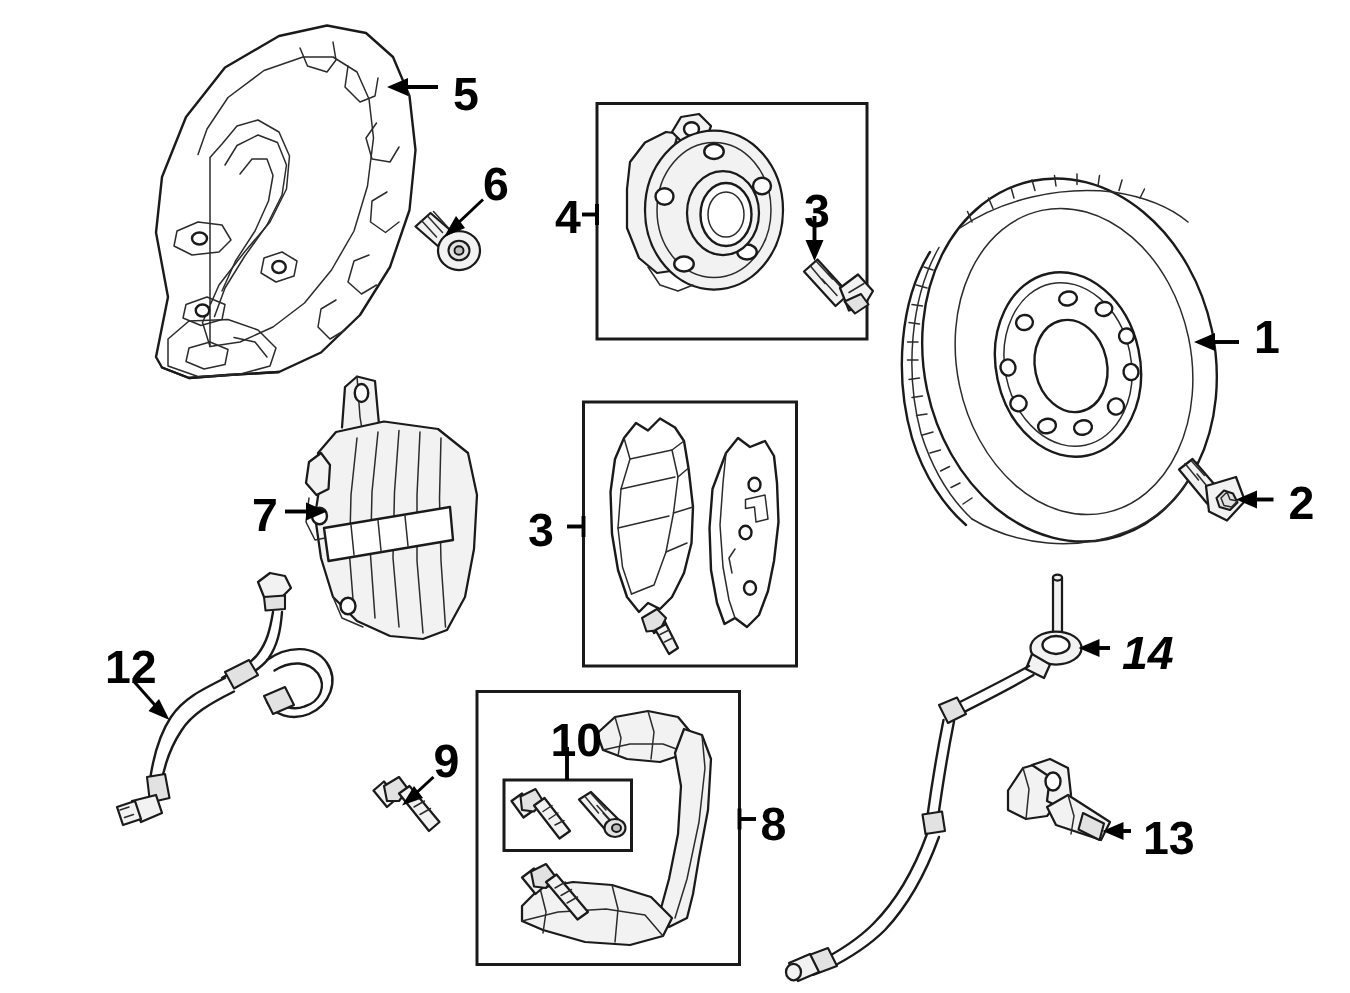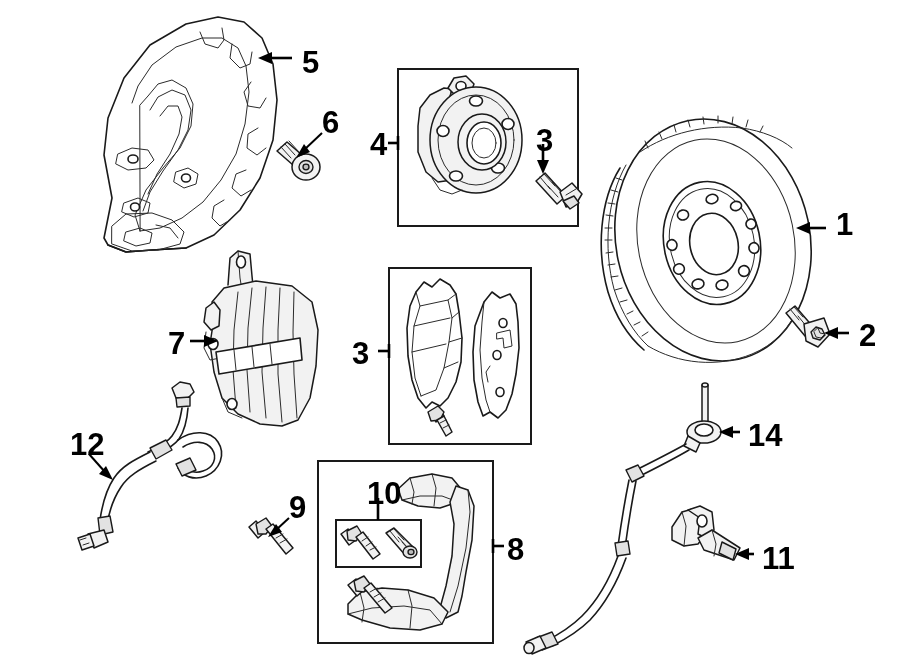--- a/index.html
+++ b/index.html
@@ -471,16 +471,16 @@
   <div class="callout-label" style="left:536px; top:125px;">3</div>
   <div class="callout-label" style="left:370px; top:129px;">4</div>
   <div class="callout-label" style="left:302px; top:47px;">5</div>
   <div class="callout-label" style="left:322px; top:107px;">6</div>
   <div class="callout-label" style="left:168px; top:328px;">7</div>
   <div class="callout-label" style="left:507px; top:534px;">8</div>
   <div class="callout-label" style="left:289px; top:492px;">9</div>
   <div class="callout-label" style="left:367px; top:478px;">10</div>
   <div class="callout-label" style="left:352px; top:338px;">3</div>
   <div class="callout-label" style="left:70px; top:429px;">12</div>
-  <div class="callout-label" style="left:762px; top:543px;">11</div>
-  <div class="callout-label" style="left:748px; top:420px;">14</div>
+  <div class="callout-label" style="left:762px; top:543px;">13</div>
+  <div class="callout-label" style="left:748px; top:420px;font-style:italic;">14</div>
 
 </div>
 
 </body></html>

